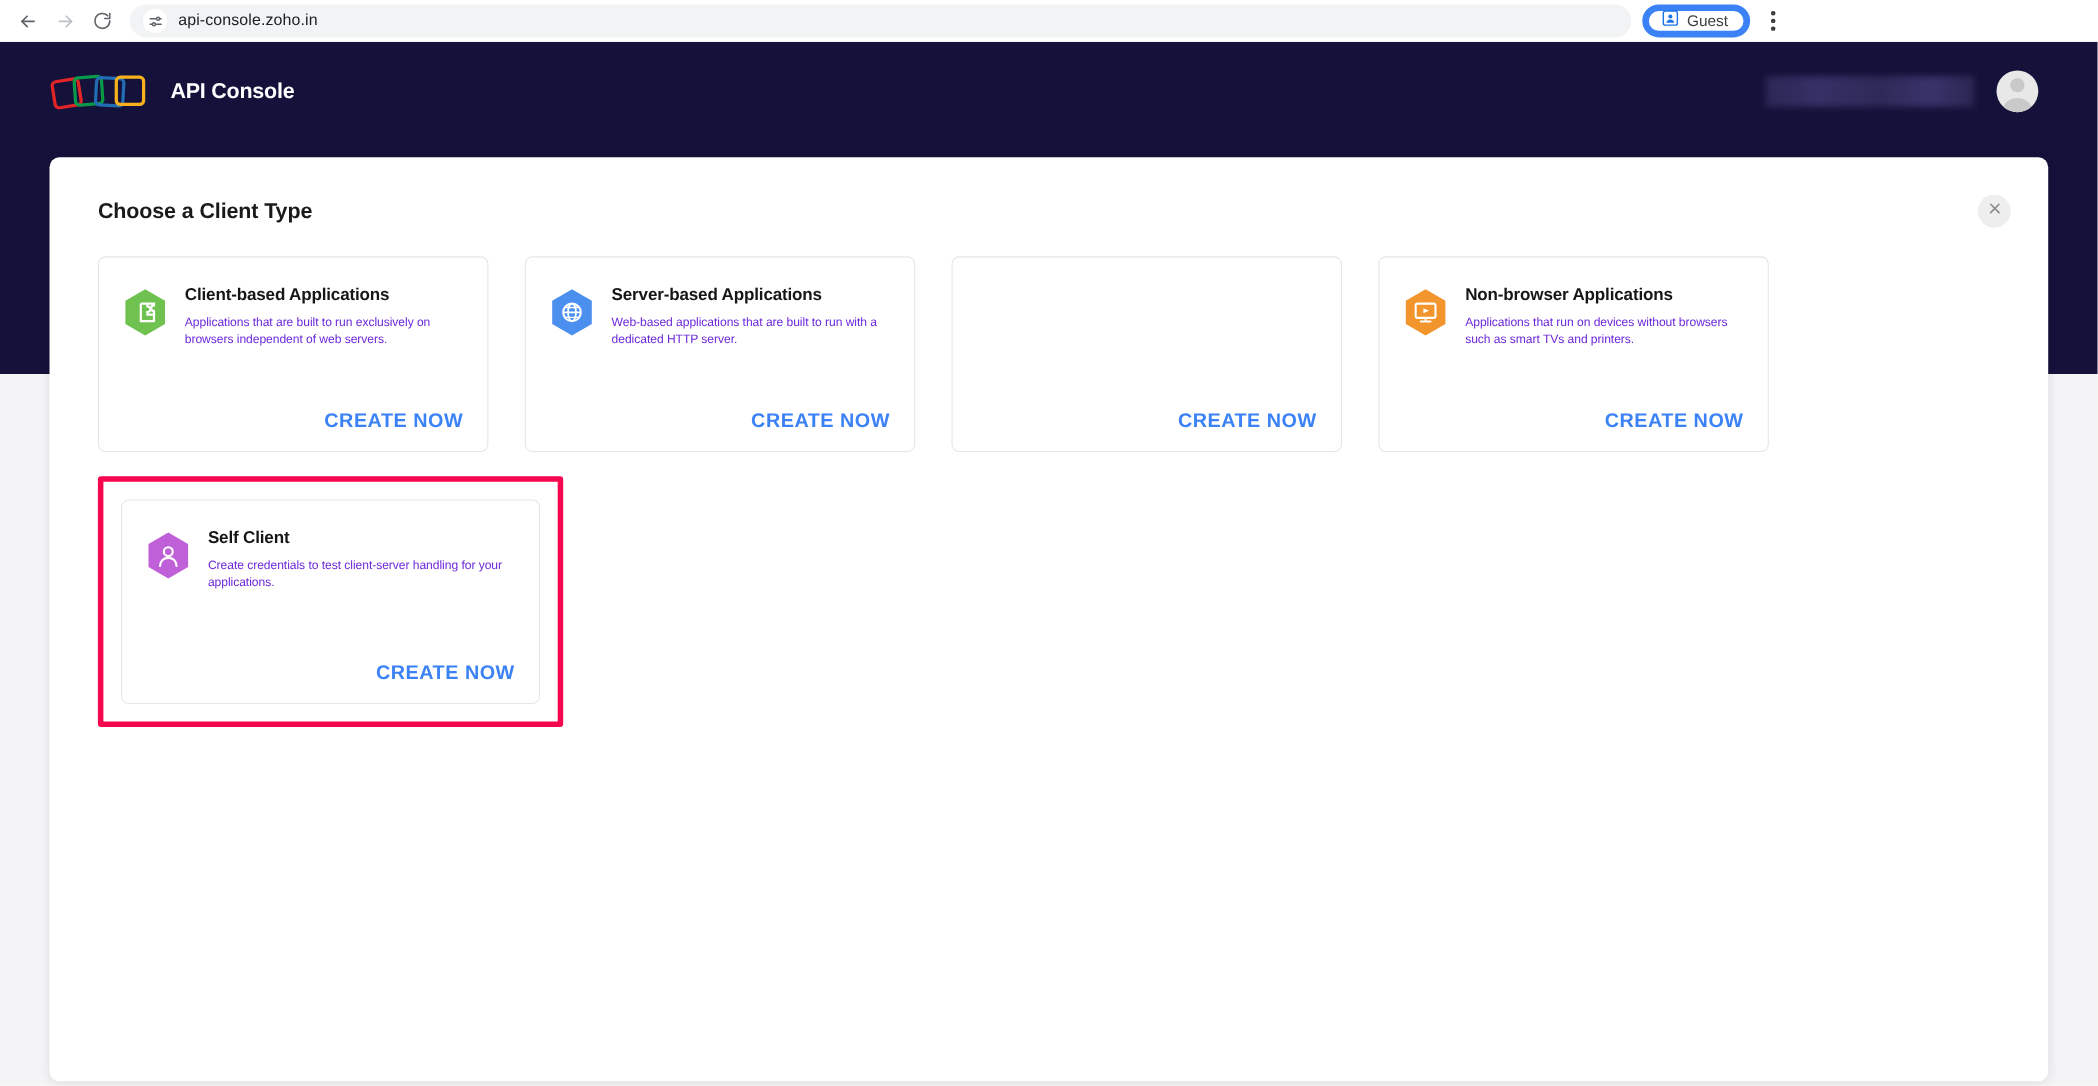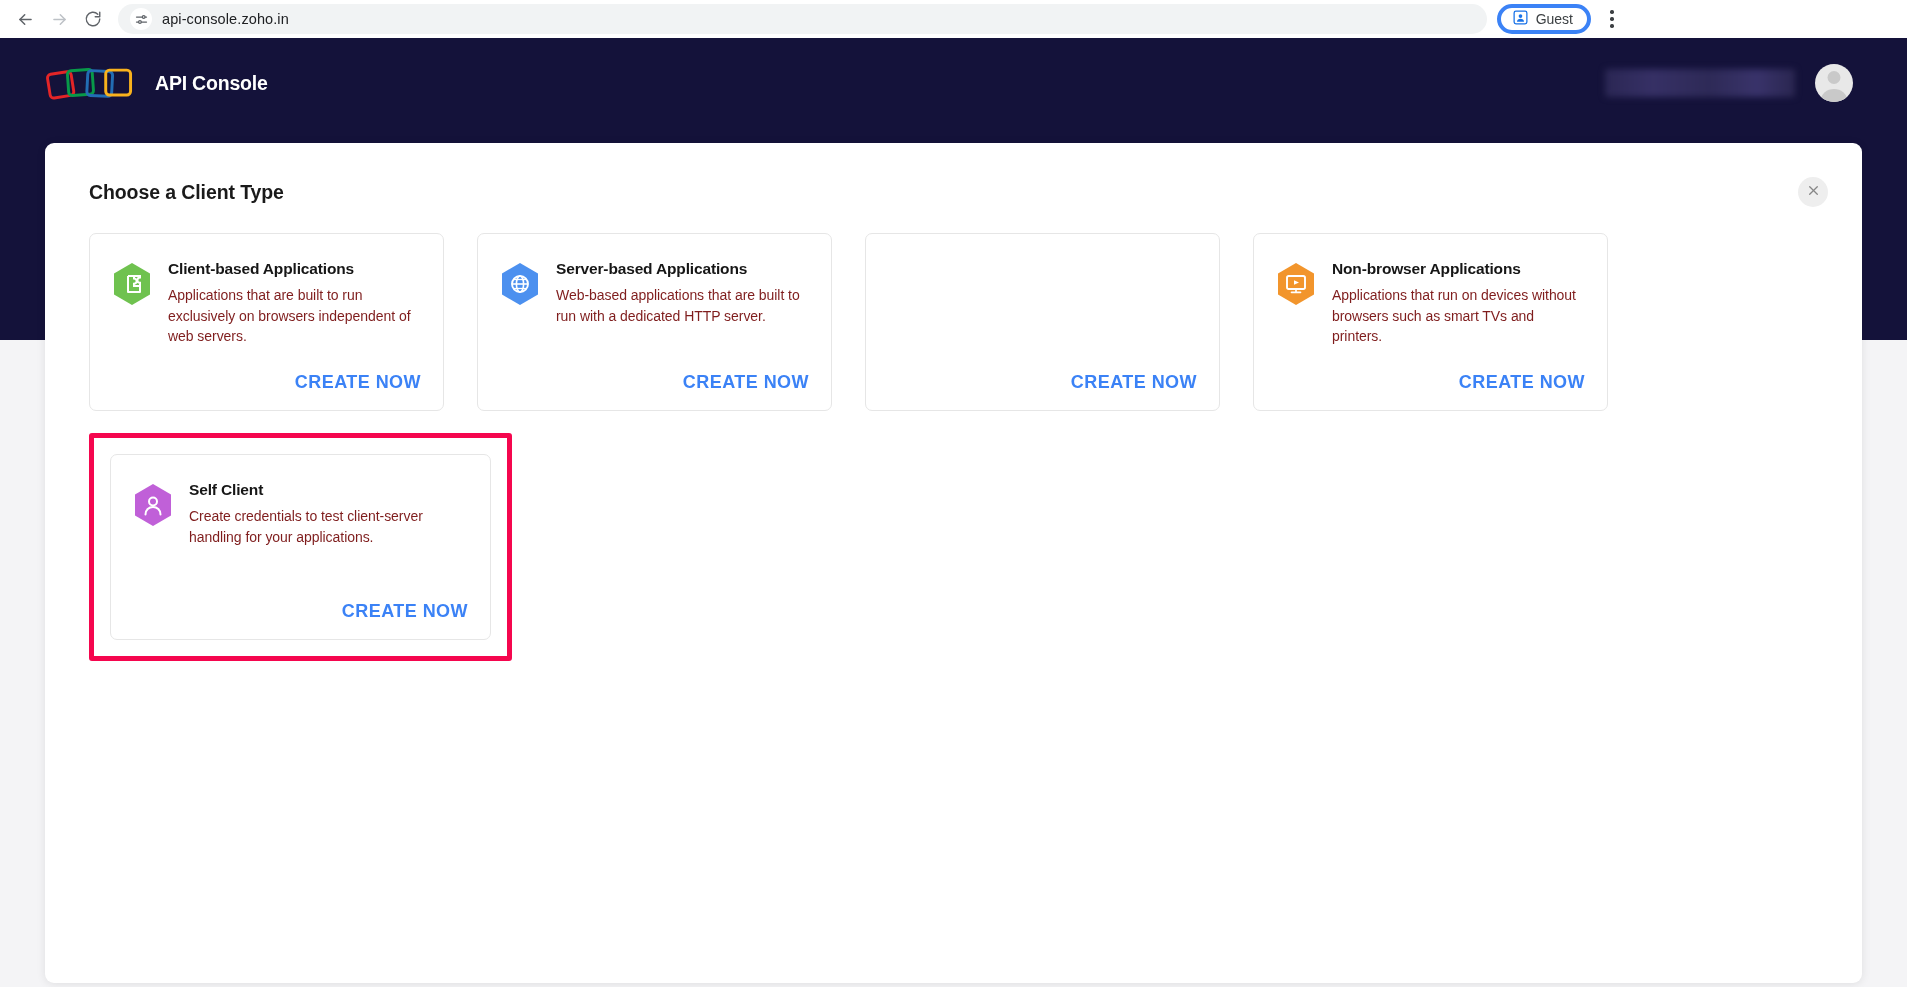--- a/index.html
+++ b/index.html
@@ -47,21 +47,21 @@
   .omnibox .url {
     font-size: 14.5px;
     color: #202124;
     letter-spacing: 0.1px;
     white-space: nowrap;
   }
   .guest-chip {
     display: flex; align-items: center; gap: 7px;
     height: 30px;
     padding: 0 14px 0 11px;
-    border: 4px solid #3b82f6;
+    border: 6px solid #3b82f6;
     border-radius: 16px;
     margin-right: 6px;
     flex: none;
   }
   .guest-chip .glabel { font-size: 14px; color: #3c4043; }
   .menu-dots {
     width: 30px; height: 34px; flex: none;
     display: flex; flex-direction: column; align-items: center; justify-content: center;
     gap: 3.5px; margin-right: 8px;
   }
@@ -155,21 +155,21 @@
   .card-body { padding: 26px 22px 0 22px; display: flex; gap: 16px; }
   .hex {
     width: 40px; height: 44px; flex: none; margin-top: 2px;
   }
   .card-text { flex: 1; }
   .card-title {
     font-size: 15.5px; font-weight: 700; color: #161616;
     letter-spacing: -0.15px; margin-bottom: 7px;
   }
   .card-desc {
-    font-size: 14px; color: #7f1d1d;
+    font-size: 11px; color: #6d28d9;
     line-height: 1.48; letter-spacing: -0.05px;
   }
   .create-now {
     position: absolute; right: 22px; bottom: 17px;
     font-size: 18px; font-weight: 700; color: #3b82f6;
     letter-spacing: 0.45px;
   }
 
   
   .row2 {

